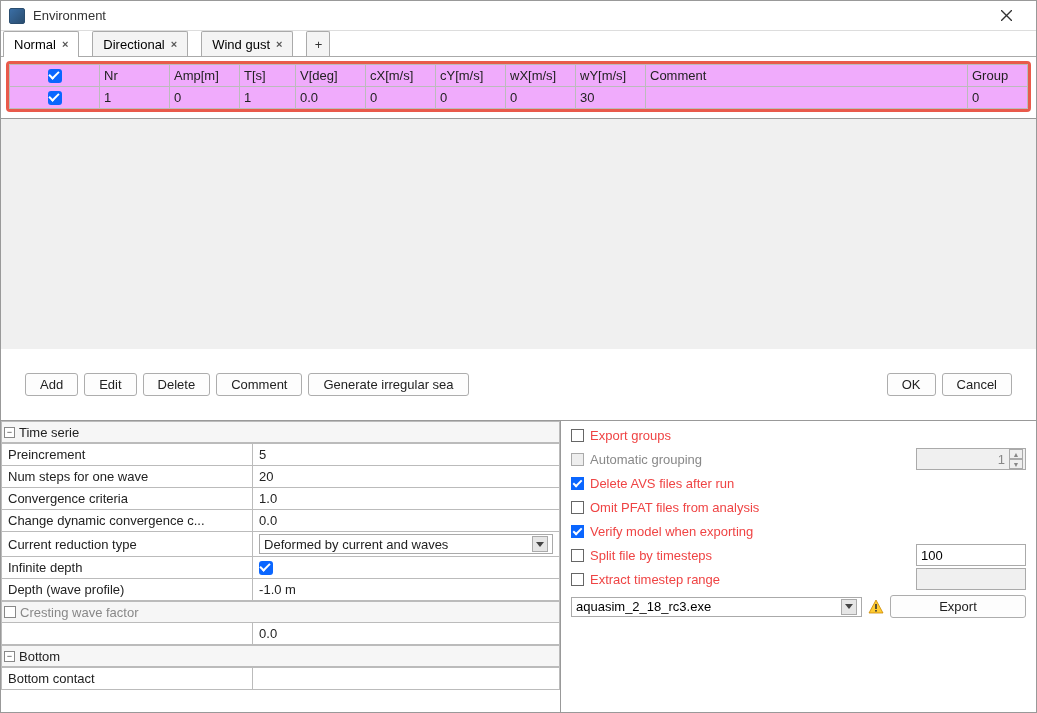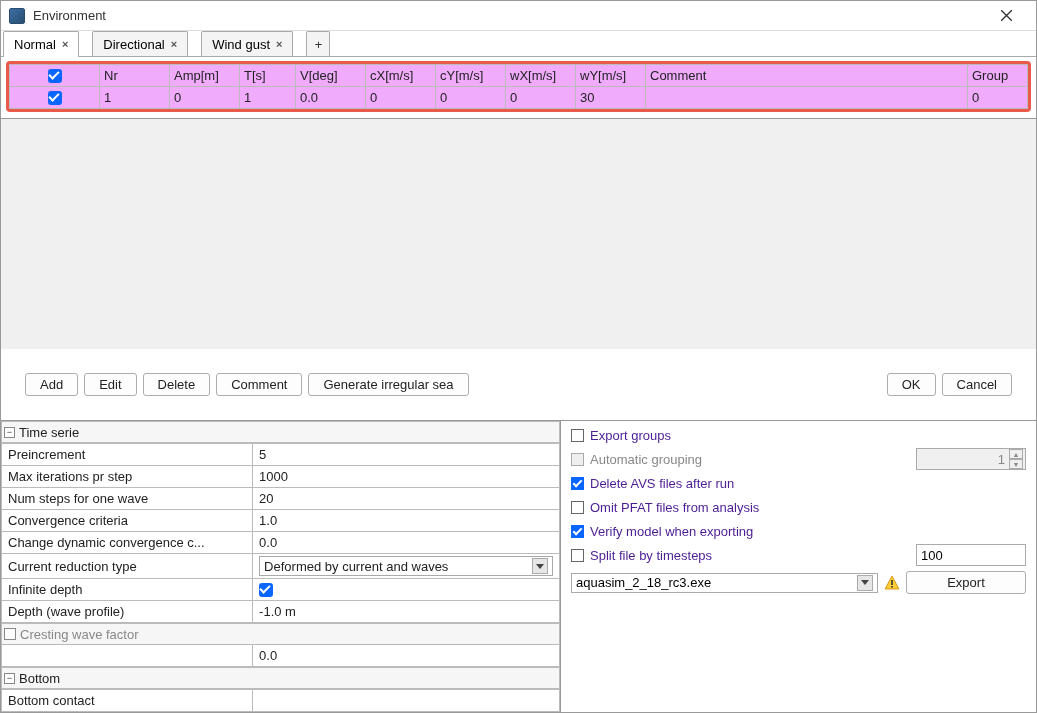--- a/index.html
+++ b/index.html
@@ -40,21 +40,21 @@
 .disabled { color: #888; }
 .dropdown { border: 1px solid #aaa; background: #fff; padding: 1px 4px; display: flex; align-items: center; height: 20px; }
 .dropdown .dd-text { flex: 1; }
 .dropdown .dd-btn { width: 16px; height: 16px; background: #e6e6e6; border: 1px solid #aaa; display: flex; align-items: center; justify-content: center; }
 .dropdown .dd-btn svg { width: 8px; height: 5px; }
 .opt-row { display: flex; align-items: center; height: 24px; gap: 6px; }
 .opt-row .box { width: 13px; height: 13px; border: 1px solid #666; background: #fff; display: inline-block; position: relative; }
 .opt-row .box.checked { background: #0a66ff; border-color: #0a66ff; }
 .opt-row .box.checked::after { content: ''; position: absolute; left: 3px; top: 0px; width: 3px; height: 7px; border: solid #fff; border-width: 0 2px 2px 0; transform: rotate(45deg); }
 .opt-row .box.disabled-box { border-color: #aaa; background: #eee; }
-.opt-row label { color: #4c1d95; }
+.opt-row label { color: #ef4444; }
 .opt-row label.disabled { color: #888; }
 .num-input { border: 1px solid #aaa; padding: 2px 4px; width: 96px; height: 22px; display: flex; align-items: center; }
 .spinner-col { display: flex; flex-direction: column; }
 .spinner-col .sbtn { width: 14px; height: 10px; border: 1px solid #aaa; background: #efefef; font-size: 7px; line-height: 1; display: flex; align-items: center; justify-content: center; }
 .export-row { display: flex; align-items: center; gap: 6px; margin-top: 4px; }
 .export-row .dd { flex: 1; }
 .warn-icon { width: 16px; height: 16px; }
 .indent { padding-left: 16px; }
 </style>
 </head>
@@ -159,24 +159,20 @@
           <span class="toggle">−</span>
           <span>Time serie</span>
         </div>
       <table class="prop-table">
         <tbody>
             <tr>
               <td class="indent">Preincrement</td>
               <td class="val">5</td>
             </tr>
         <tr>
-              <td class="indent">Max iterations pr step</td>
-              <td class="val">1000</td>
-            </tr>
-        <tr>
               <td class="indent">Num steps for one wave</td>
               <td class="val">20</td>
             </tr>
         <tr>
               <td class="indent">Convergence criteria</td>
               <td class="val">1.0</td>
             </tr>
         <tr>
               <td class="indent">Change dynamic convergence c...</td>
               <td class="val">0.0</td>
@@ -263,31 +259,37 @@
           <label>Verify model when exporting</label>
         </div>
       <div class="opt-row">
         <span class="box"></span>
         <label>Split file by timesteps</label>
         <div class="flex-spacer"></div>
         <div class="num-input" style="width:110px">
             <span>100</span>
           </div>
       </div>
+      <div class="opt-row">
+        <span class="box"></span>
+        <label>Extract timestep range</label>
+        <div class="flex-spacer"></div>
+        <div class="num-input" style="width:110px;background:#f0f0f0"></div>
+      </div>
       <div class="export-row">
         <div class="dropdown dd">
           <span class="dd-text">aquasim_2_18_rc3.exe</span>
           <span class="dd-btn">
               <svg viewBox="0 0 8 5">
                 <path d="M0 0 L4 5 L8 0 Z" fill="#444"></path>
               </svg>
             </span>
         </div>
         <svg class="warn-icon" viewBox="0 0 16 16">
           <path d="M8 1 L15 14 L1 14 Z" fill="#ffcc33" stroke="#cc8800" stroke-width="0.8"></path>
           <rect x="7.2" y="5" width="1.6" height="5" fill="#333"></rect>
           <rect x="7.2" y="11" width="1.6" height="1.6" fill="#333"></rect>
         </svg>
-        <button class="btn" style="width:120px">Export</button>
+        <button class="btn" style="width:136px">Export</button>
       </div>
     </div>
   </div>
 </div>
 
 </body></html>

